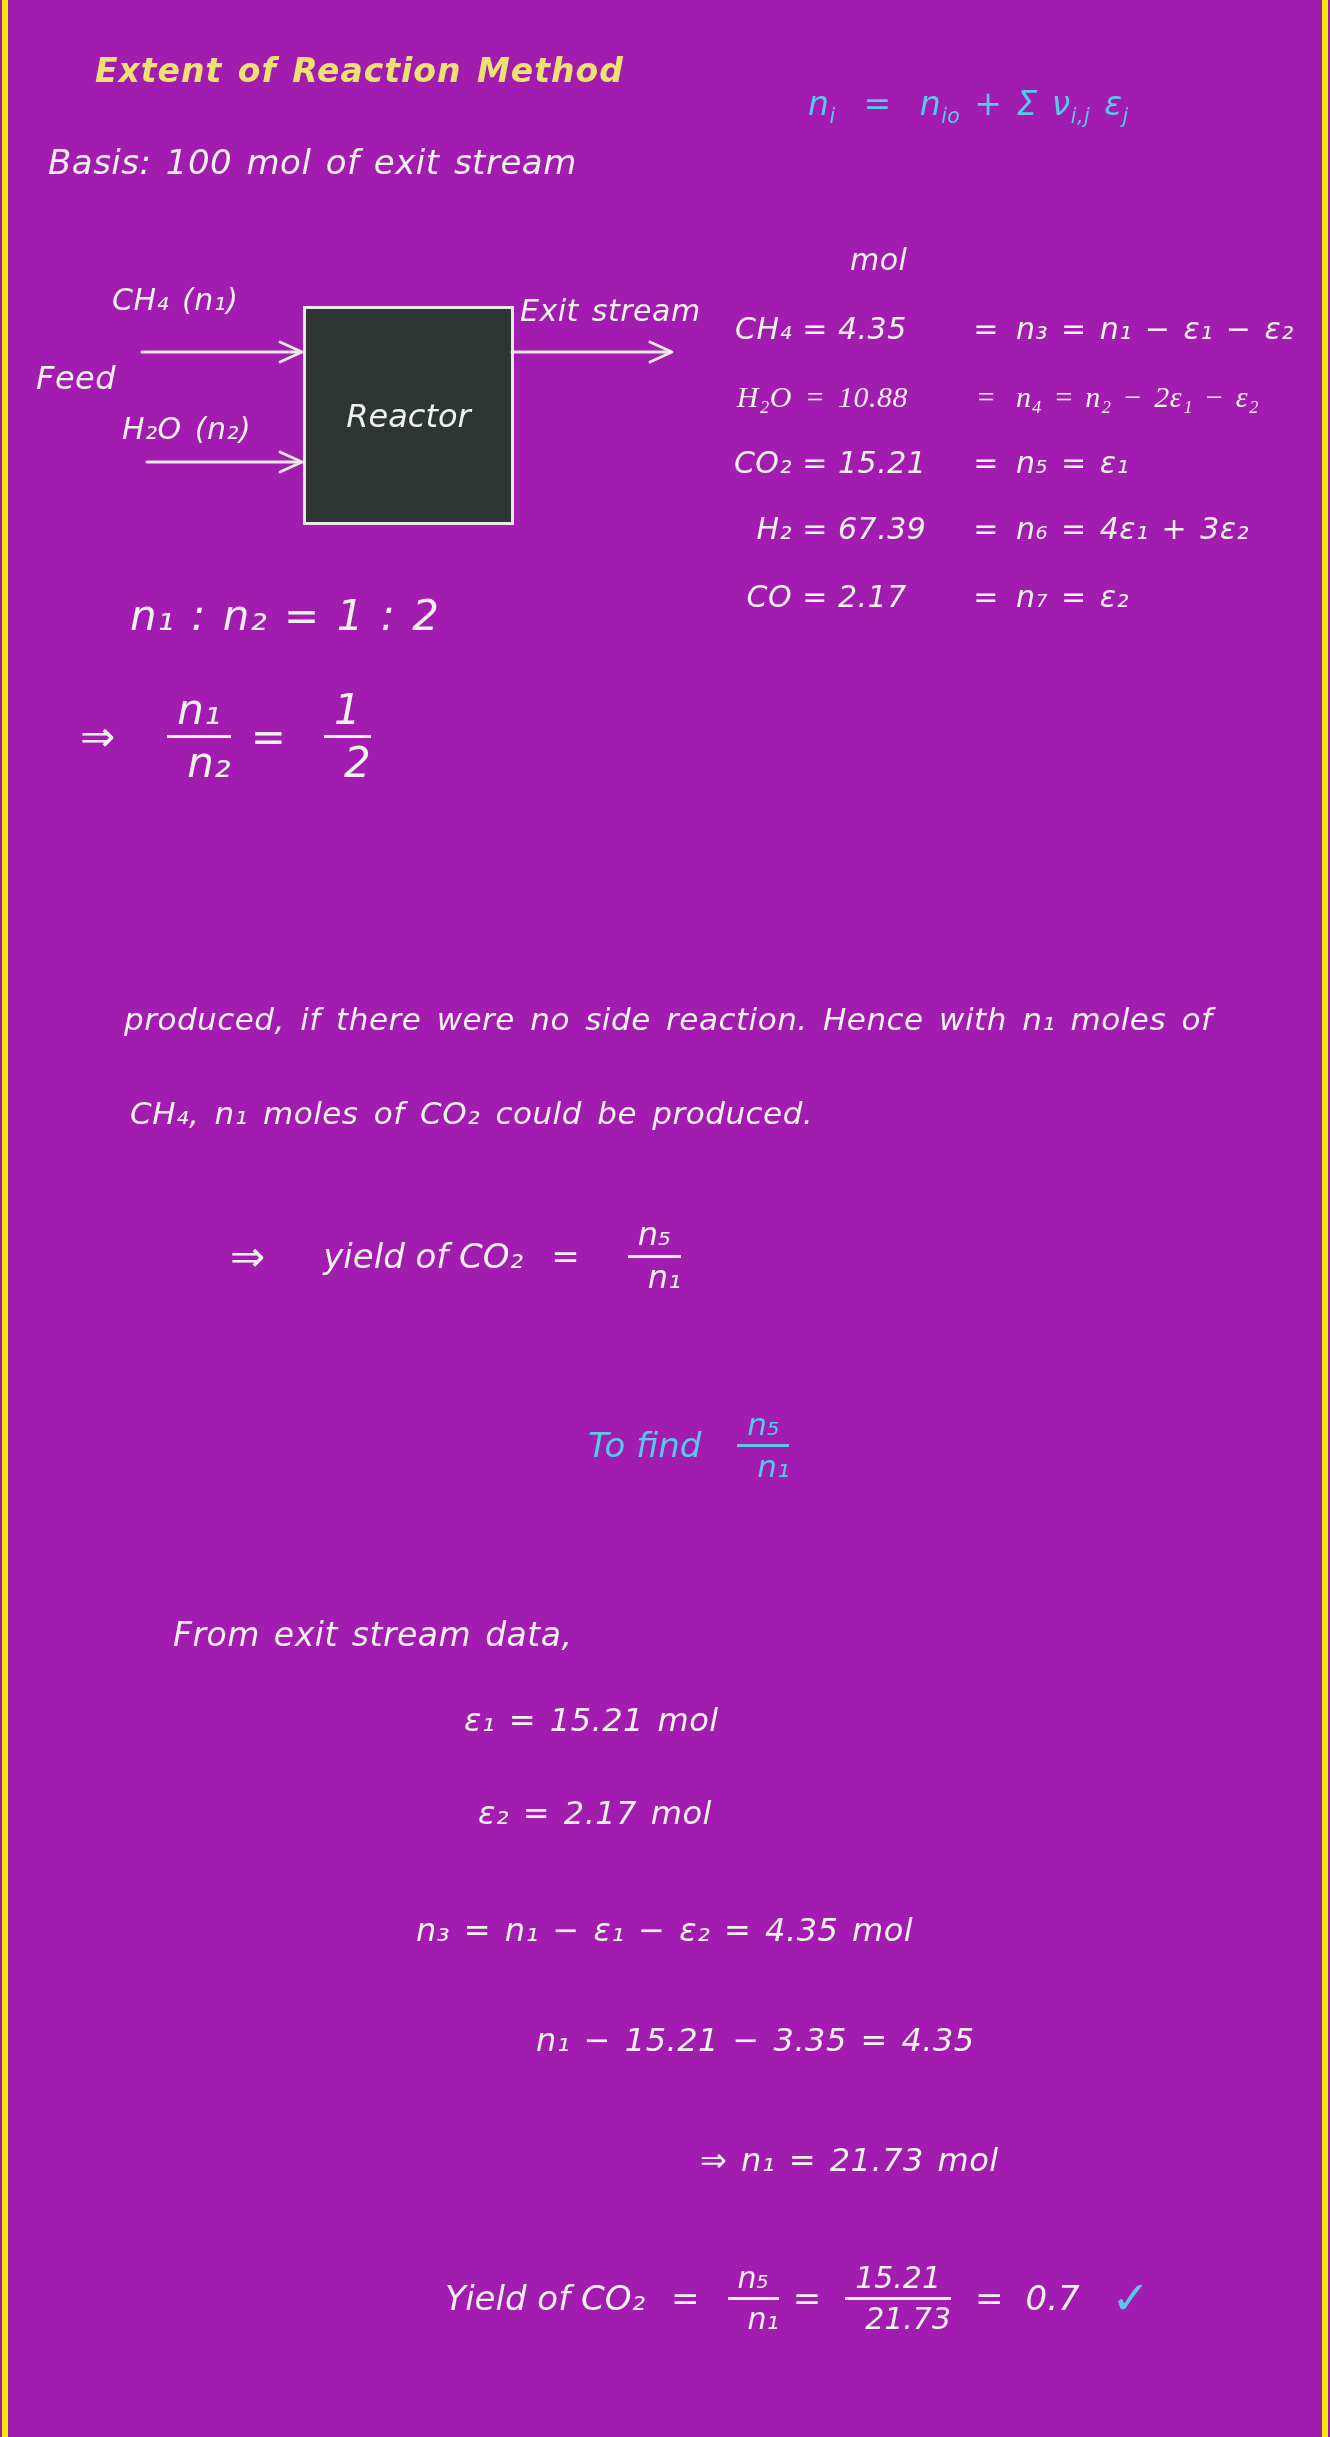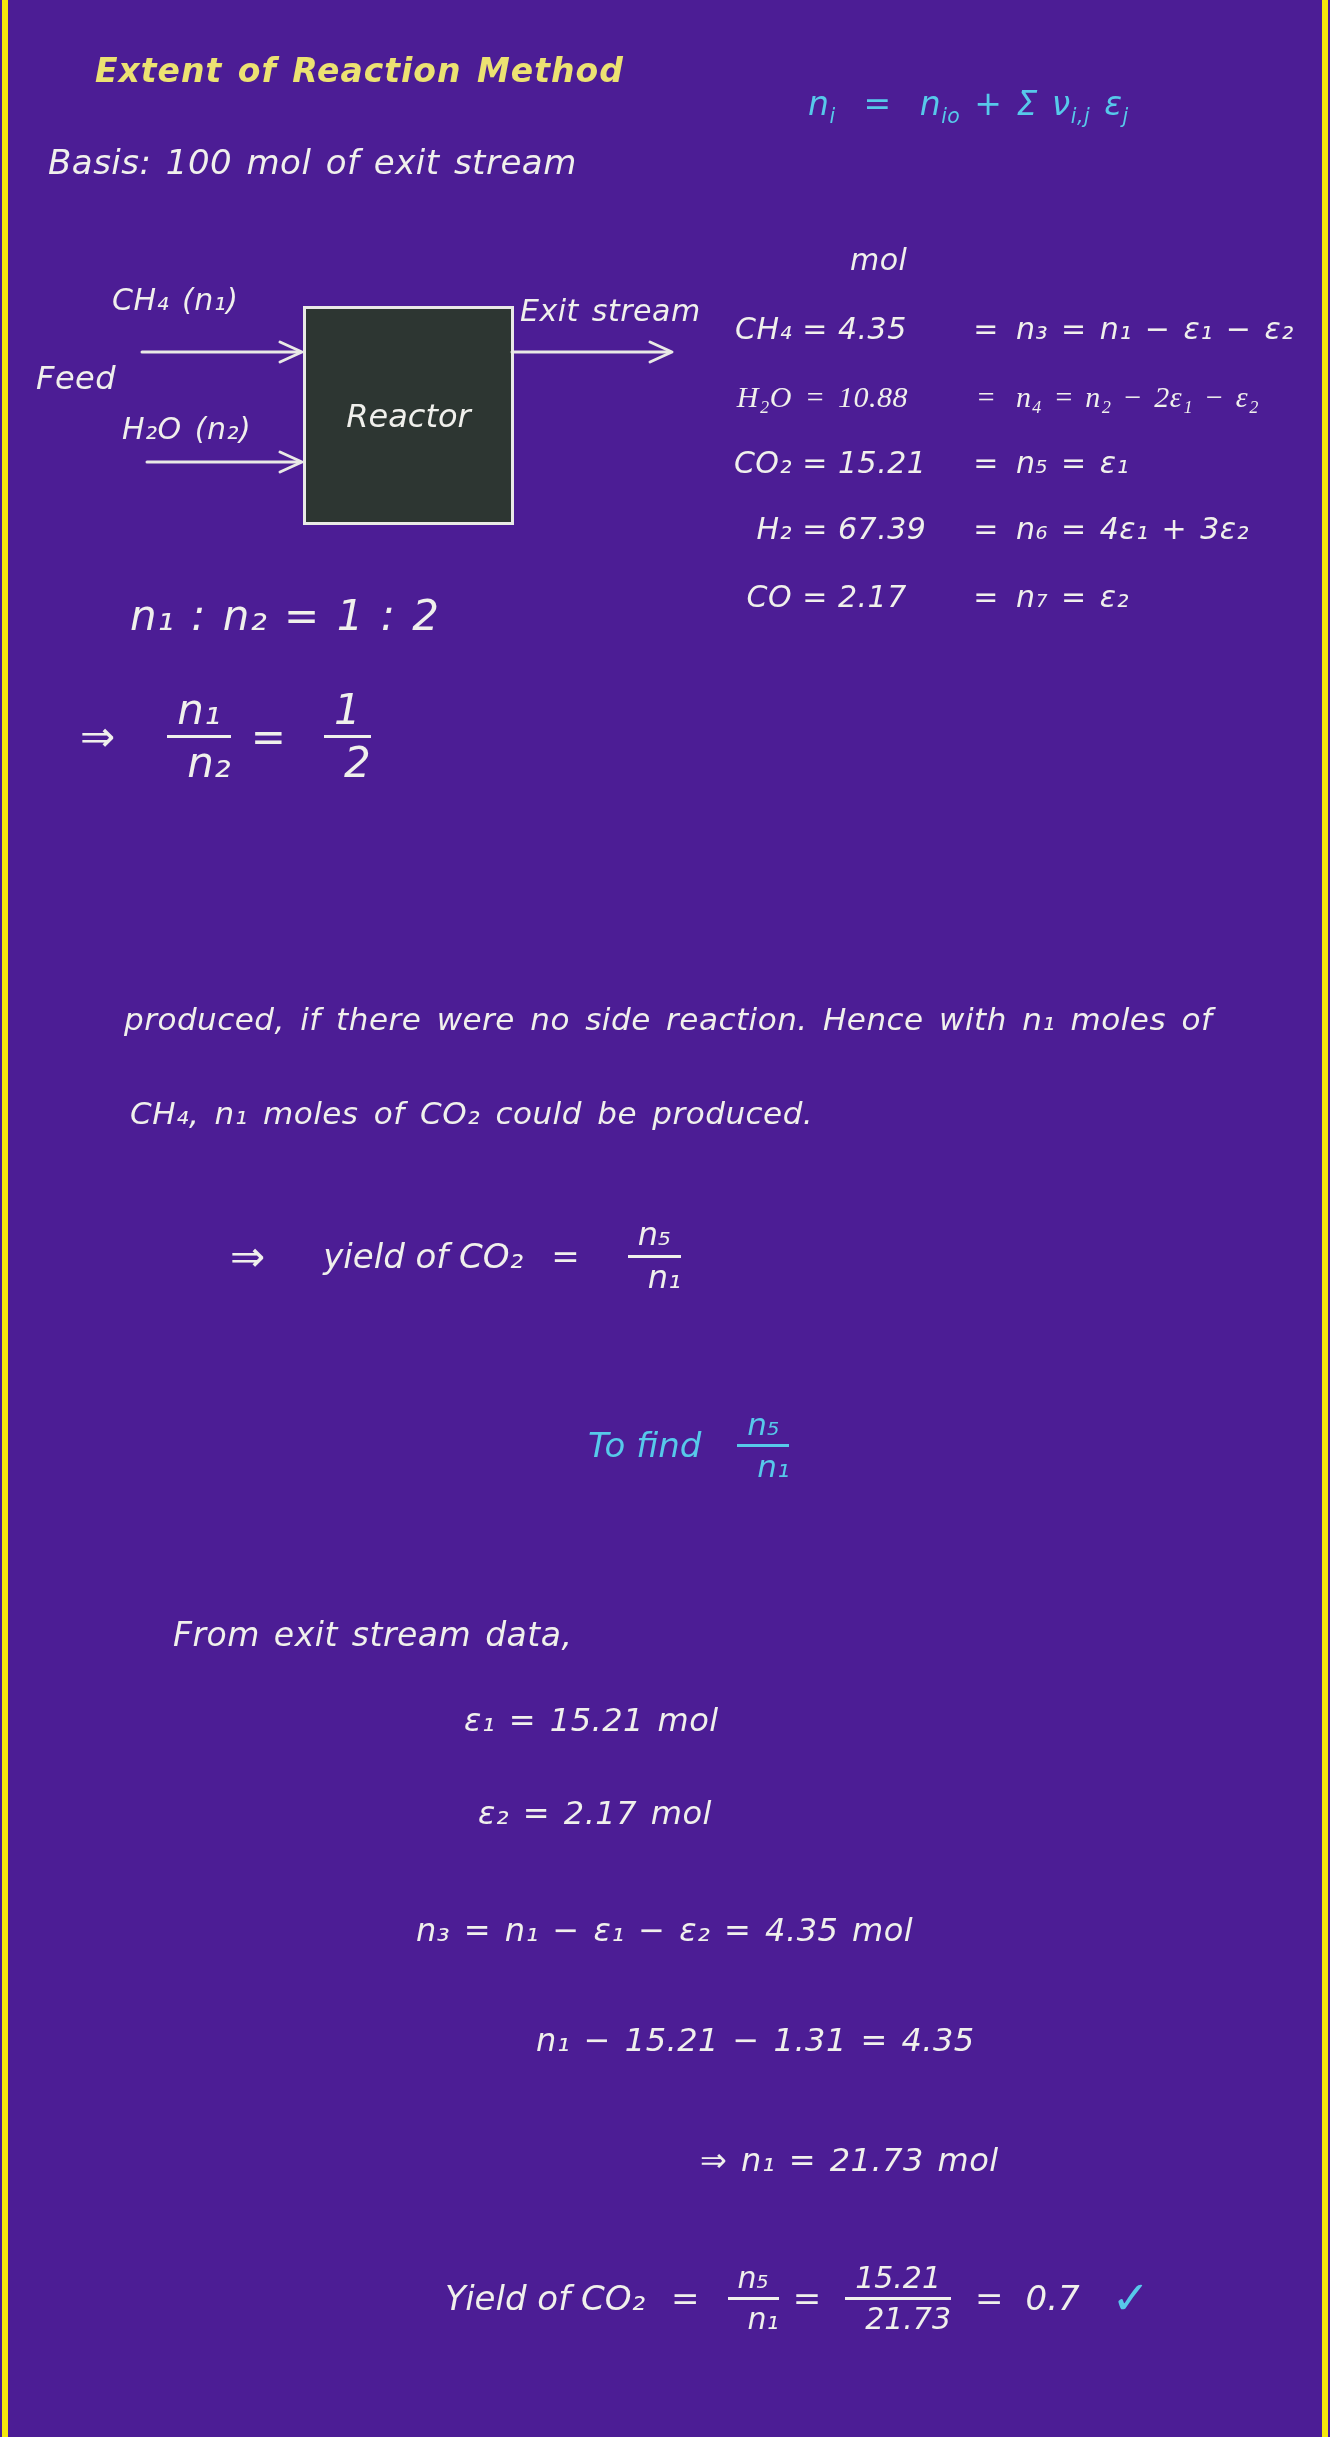--- a/index.html
+++ b/index.html
@@ -4,21 +4,21 @@
 <style>
   html, body {
     margin: 0;
     padding: 0;
     background: #11170f;
   }
   #board {
     position: relative;
     width: 1330px;
     height: 2437px;
-    background: #4c1d95;
+    background: #a21caf;
     overflow: hidden;
     font-family: "DejaVu Sans", sans-serif;
     font-style: italic;
     color: #f0f0ec;
   }
   .stripe {
     position: absolute;
     top: 0;
     width: 6px;
     height: 100%;
@@ -200,21 +200,21 @@
   </div>
 
   <div class="hw white" style="left:173px; top:1616px; font-size:33px;">From exit stream data,</div>
 
   <div class="hw white" style="left:464px; top:1702px; font-size:32px;">ε₁ = 15.21 mol</div>
 
   <div class="hw white" style="left:478px; top:1795px; font-size:32px;">ε₂ = 2.17 mol</div>
 
   <div class="hw white" style="left:416px; top:1912px; font-size:32px;">n₃ = n₁ − ε₁ − ε₂ = 4.35 mol</div>
 
-  <div class="hw white" style="left:536px; top:2022px; font-size:32px;">n₁ − 15.21 − 1.31 = 4.35</div>
+  <div class="hw white" style="left:536px; top:2022px; font-size:32px;">n₁ − 15.21 − 3.35 = 4.35</div>
 
   <div class="hw white" style="left:700px; top:2142px; font-size:32px;">⇒ n₁ = 21.73 mol</div>
 
   <div class="flexline white" style="left:445px; top:2262px;">
     <span style="font-size:34px;">Yield of CO₂</span>
     <span style="font-size:34px; margin-left:26px;">=</span>
     <span class="frac" style="font-size:30px; margin-left:28px;">
       <span class="num">n₅</span>
       <span class="den">n₁</span>
     </span>

